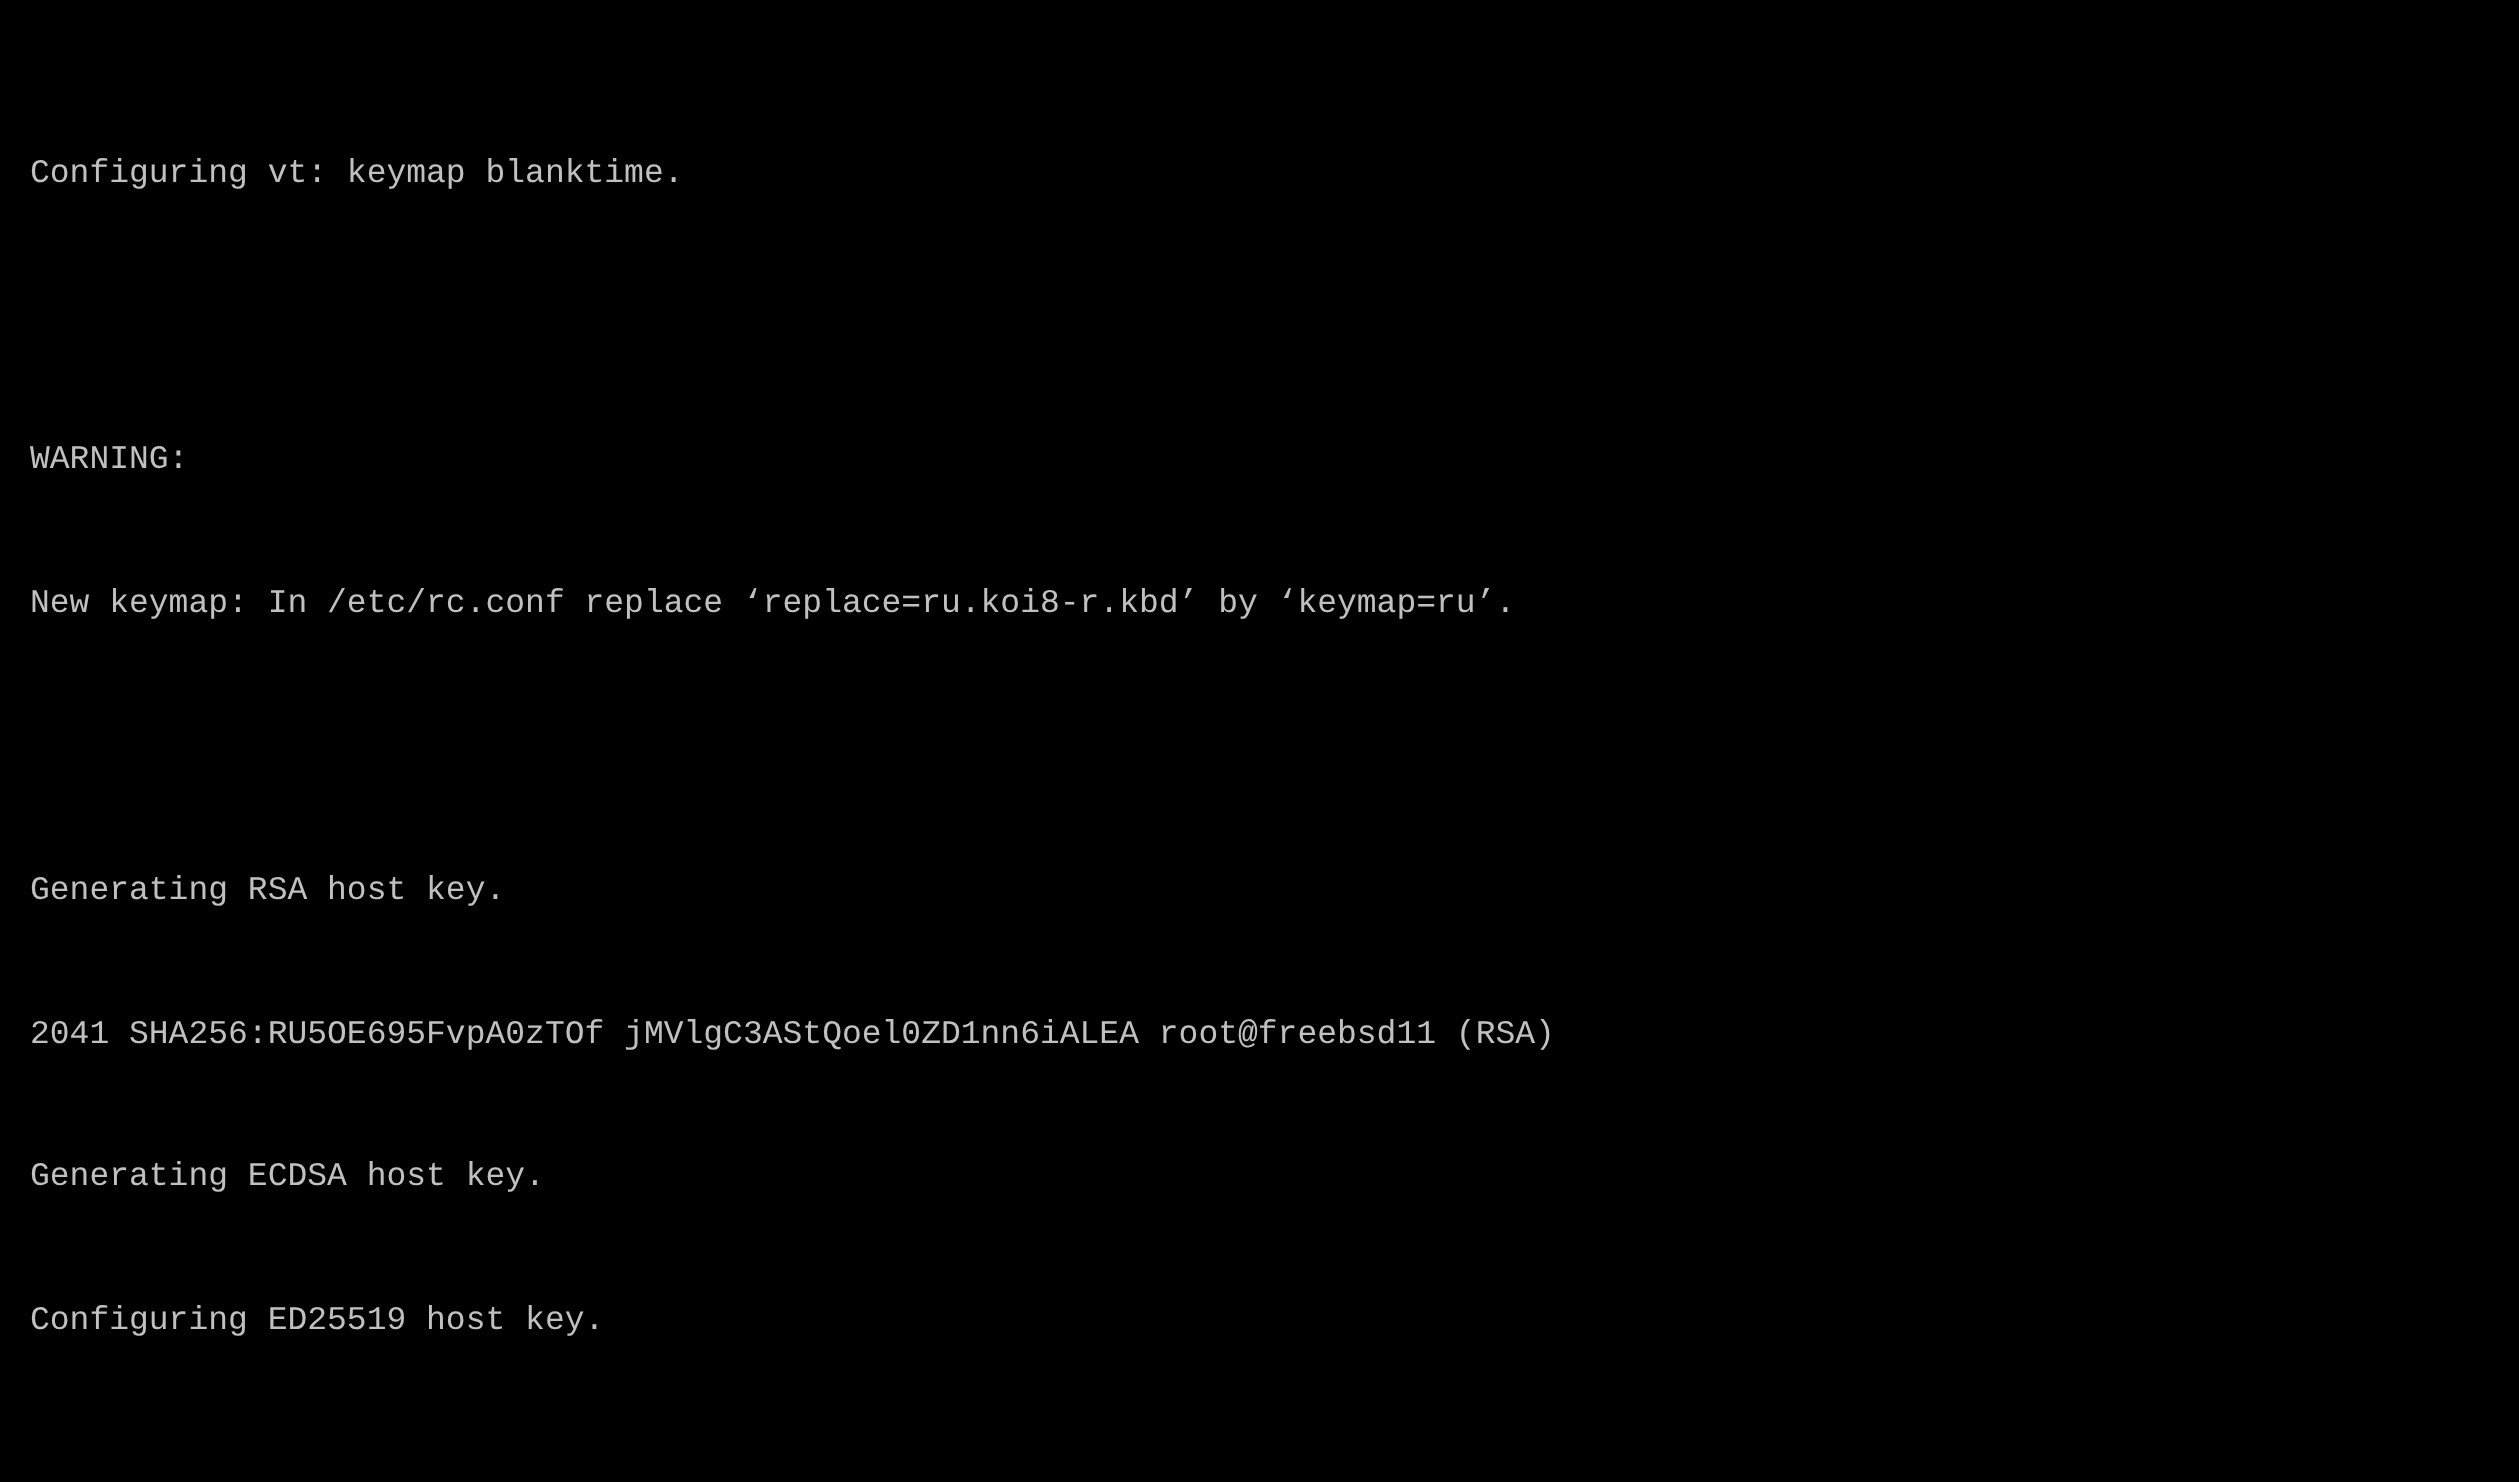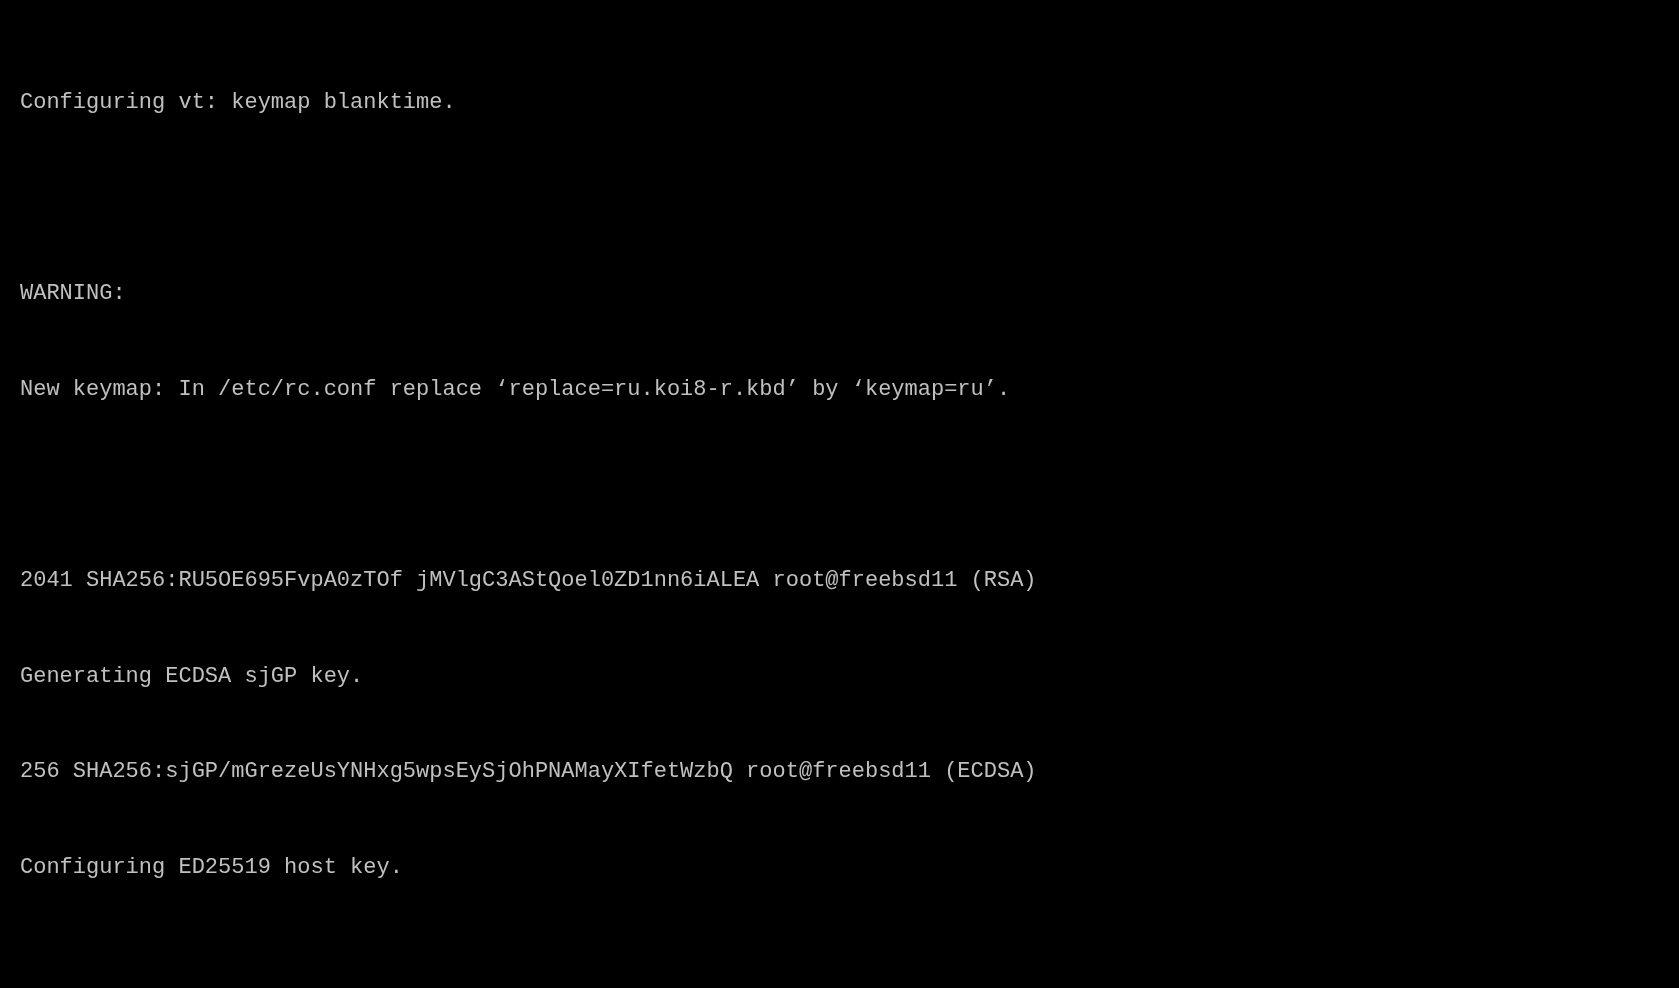--- a/index.html
+++ b/index.html
@@ -16,21 +16,21 @@
       font-family: 'Courier New', Courier, monospace;
       font-size: 22px;
       color: #c0c0c0;
       line-height: 1.45;
     }
 
     .terminal {
       width: 1679px;
       height: 988px;
       background-color: #000000;
-      padding: 23px 20px;
+      padding: 36px 20px;
       color: #c0c0c0;
       white-space: pre;
     }
 
     .terminal-line {
       display: block;
       white-space: pre;
     }
 
     .empty-line {
@@ -40,23 +40,23 @@
   </style>
 </head>
 <body>
 
 <div class="terminal">
   <span class="terminal-line">Configuring vt: keymap blanktime.</span>
   <span class="empty-line"></span>
   <span class="terminal-line">WARNING:</span>
   <span class="terminal-line">New keymap: In /etc/rc.conf replace ‘replace=ru.koi8-r.kbd’ by ‘keymap=ru’.</span>
   <span class="empty-line"></span>
+  <span class="terminal-line">Generating RSA host key.</span>
   <span class="terminal-line">2041 SHA256:RU5OE695FvpA0zTOf jMVlgC3AStQoel0ZD1nn6iALEA root@freebsd11 (RSA)</span>
-  <span class="terminal-line">Generating ECDSA sjGP key.</span>
-  <span class="terminal-line">256 SHA256:sjGP/mGrezeUsYNHxg5wpsEySjOhPNAMayXIfetWzbQ root@freebsd11 (ECDSA)</span>
+  <span class="terminal-line">Generating ECDSA host key.</span>
   <span class="terminal-line">Configuring ED25519 host key.</span>
   
   
   
   
   
   
   
   
   

